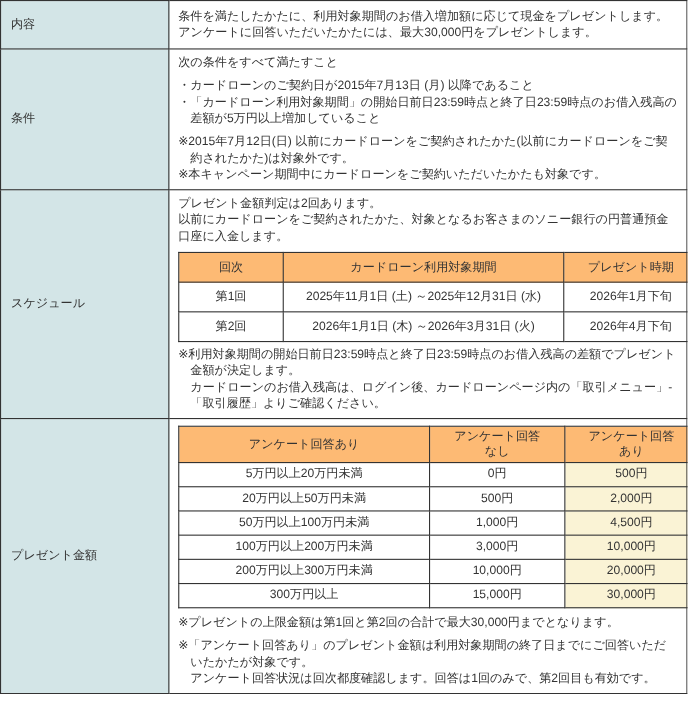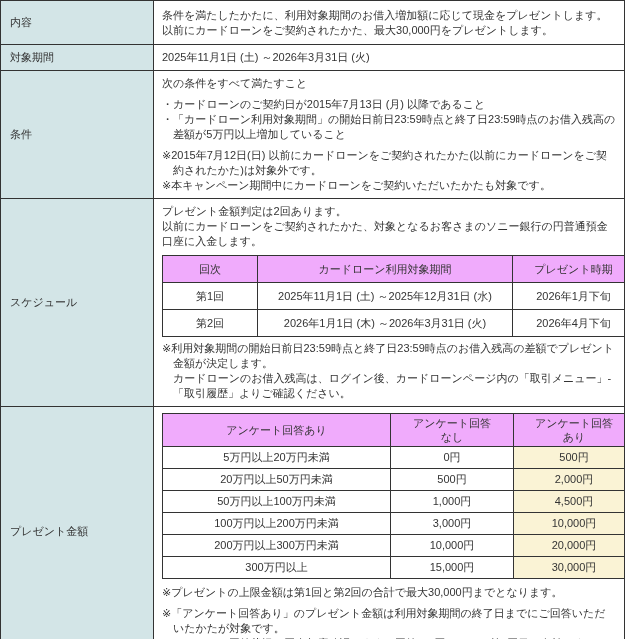--- a/index.html
+++ b/index.html
@@ -45,21 +45,21 @@
     margin:6px 0 4px 0;
   }
   table.inner th,table.inner td{
     border:1px solid #333;
     padding:2px 6px;
     font-weight:normal;
     text-align:center;
     word-break:break-all;
   }
   table.inner th{
-    background:#f0abfc;
+    background:#fdba74;
   }
   table.schedule{width:472px;}
   table.schedule th,table.schedule td{height:22px;}
   col.sc1{width:95px;}
   col.sc2{width:255px;}
   col.sc3{width:122px;}
   table.prize{width:472px;margin-top:1px;}
   table.prize th{height:28px;line-height:14px;}
   table.prize td{height:17px;}
   col.pc1{width:228px;}
@@ -69,30 +69,24 @@
   td.hl{background:#faf3d5;}
 </style>
 </head>
 <body>
 
 <table class="main">
   <tbody>
     <tr class="r1">
       <th>内容</th>
       <td>
-        <p>条件を満たしたかたに、利用対象期間のお借入増加額に応じて現金をプレゼントします。以前にカードローンをご契約されたかた、最大30,000円をプレゼントします。</p>
+        <p>条件を満たしたかたに、利用対象期間のお借入増加額に応じて現金をプレゼントします。アンケートに回答いただいたかたには、最大30,000円をプレゼントします。</p>
       </td>
     </tr>
 
-    <tr class="r2">
-      <th>対象期間</th>
-      <td>
-        <p>2025年11月1日 (土) ～2026年3月31日 (火)</p>
-      </td>
-    </tr>
 
     <tr class="r3">
       <th>条件</th>
       <td>
         <p>次の条件をすべて満たすこと</p>
         <p class="gap hang">・カードローンのご契約日が2015年7月13日 (月) 以降であること</p>
         <p class="hang">・「カードローン利用対象期間」の開始日前日23:59時点と終了日23:59時点のお借入残高の差額が5万円以上増加していること</p>
         <p class="gap hang">※2015年7月12日(日) 以前にカードローンをご契約されたかた(以前にカードローンをご契約されたかた)は対象外です。</p>
         <p class="hang">※本キャンペーン期間中にカードローンをご契約いただいたかたも対象です。</p>
       </td>

